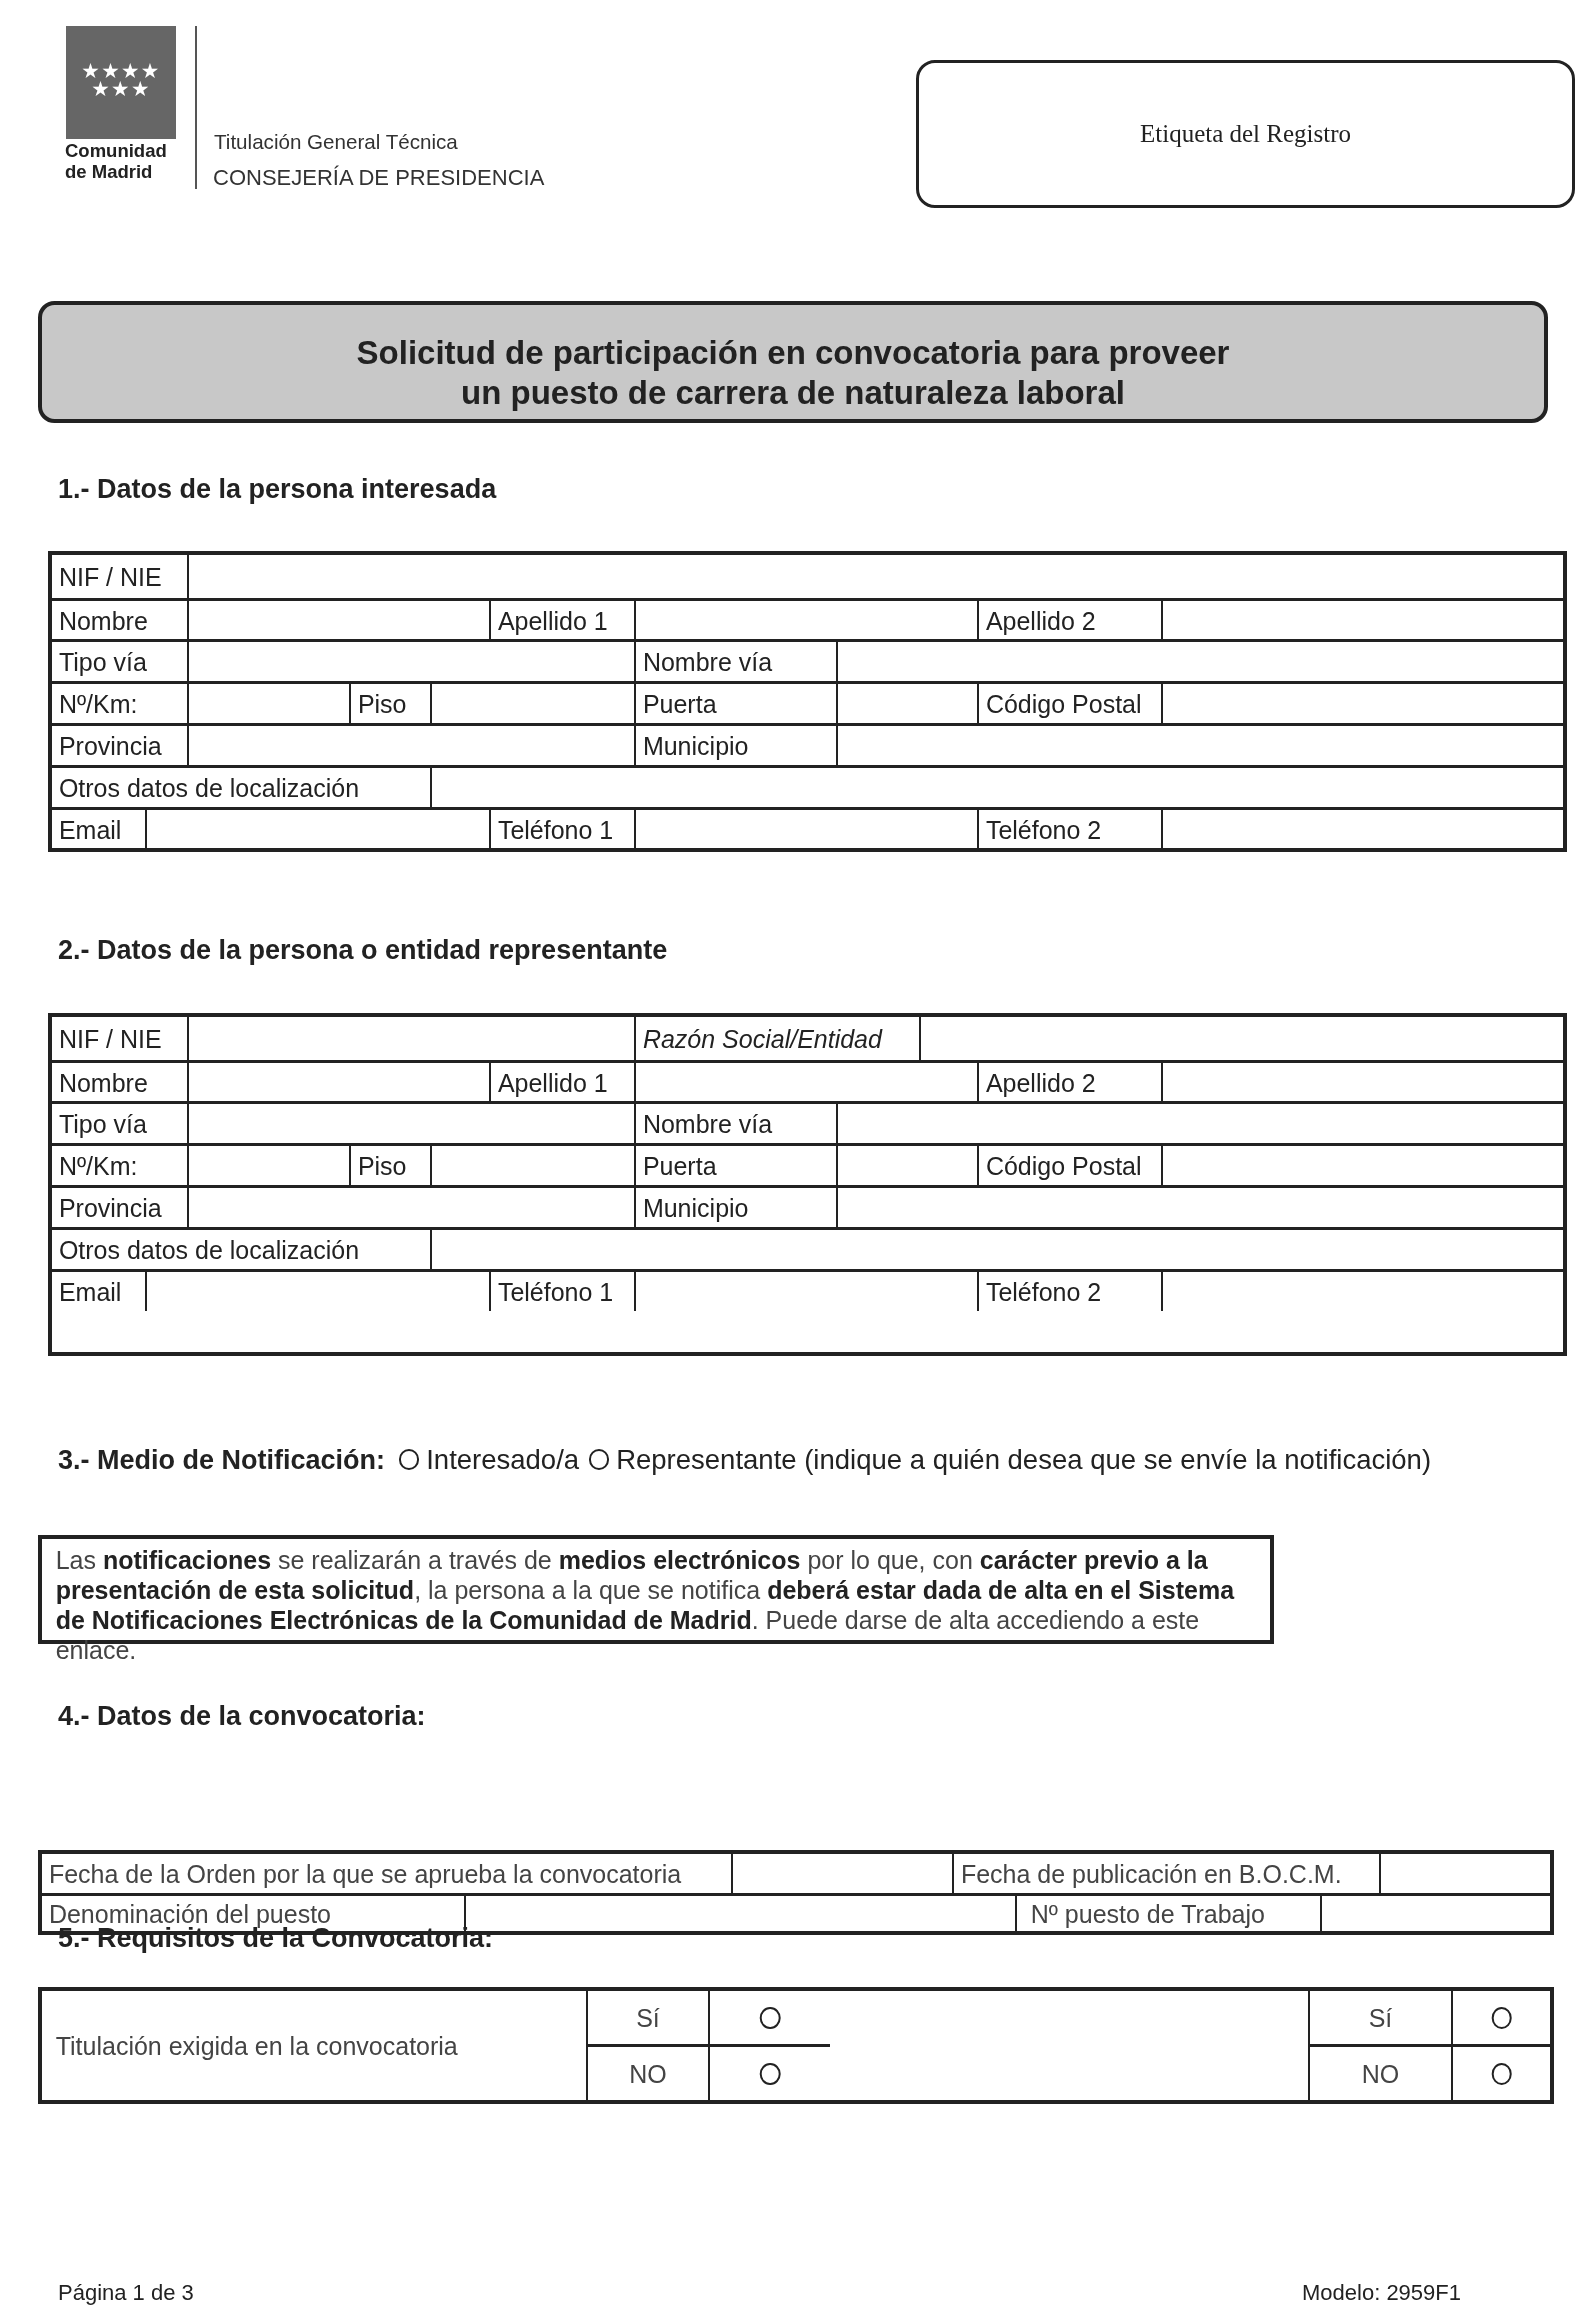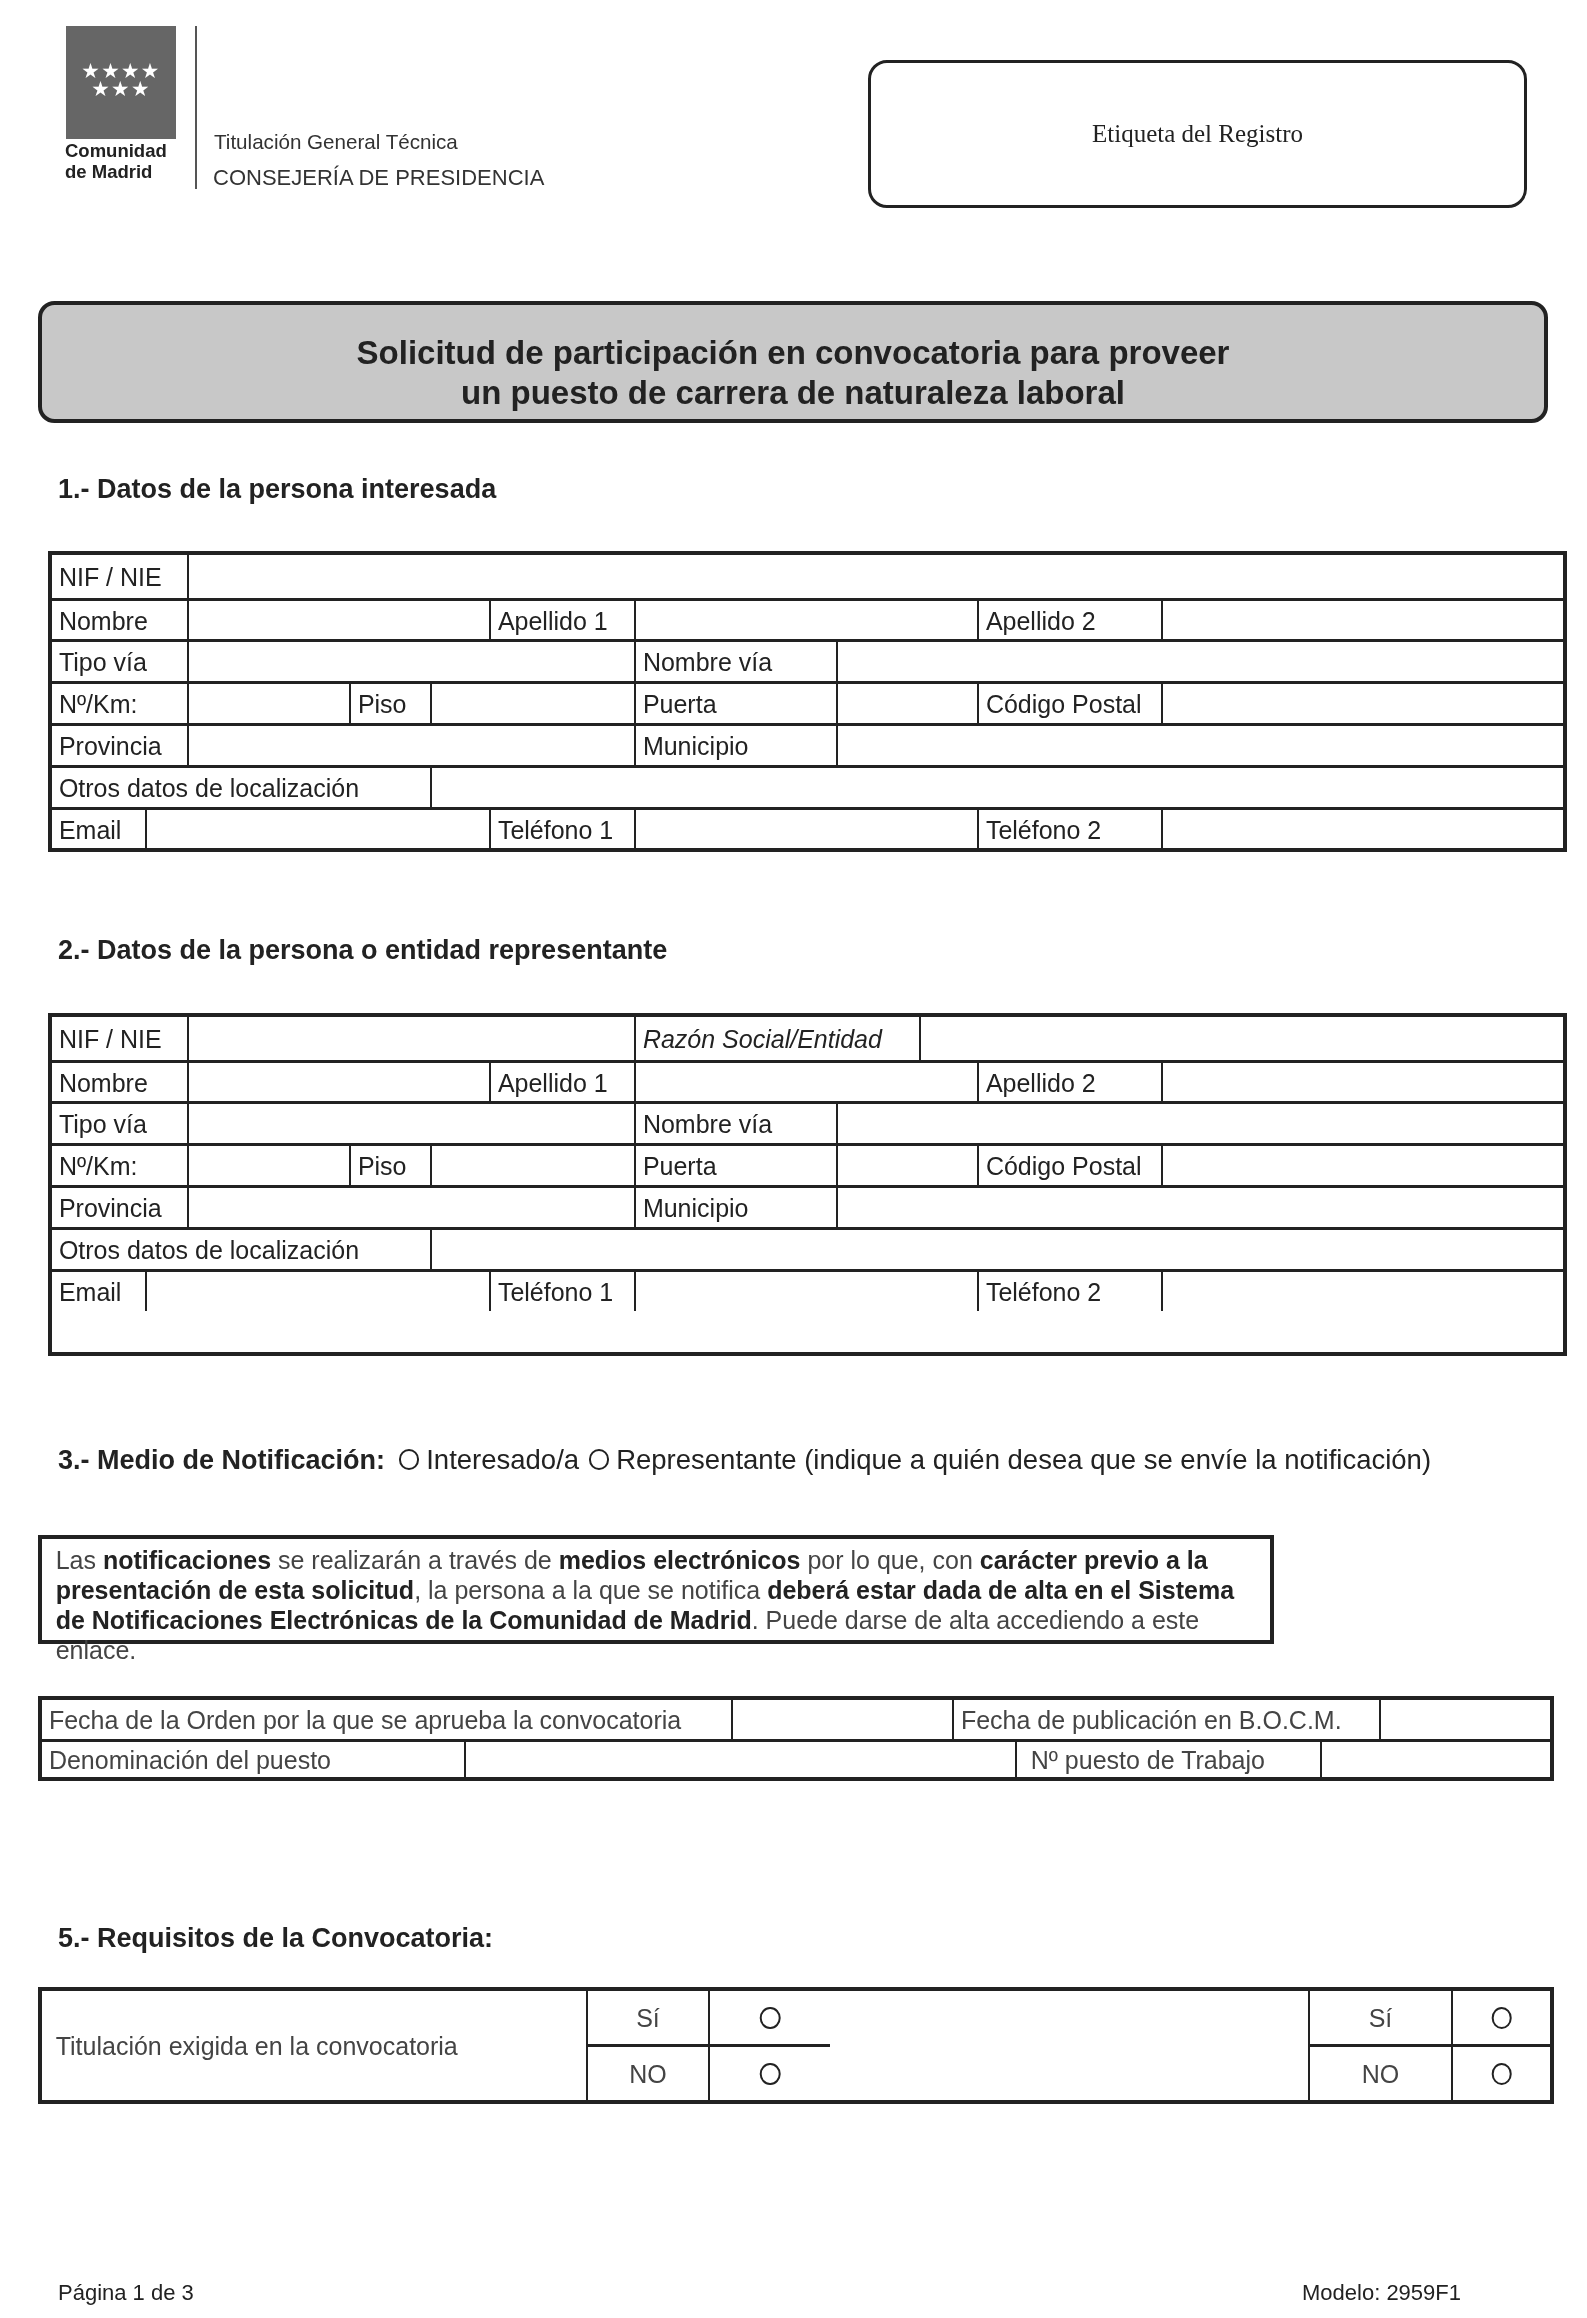--- a/index.html
+++ b/index.html
@@ -9,21 +9,21 @@
 
   
   .logo-square { left: 66px; top: 26px; width: 110px; height: 113px; background: #666666; }
   .stars { left: 66px; top: 62px; width: 110px; text-align: center; color: #fff;
            font-size: 20.6px; line-height: 18px; letter-spacing: 1.4px; }
   .logo-text { left: 65px; top: 141px; font-weight: bold; font-size: 18.5px; line-height: 20.6px; color: #222; }
   .logo-divider { left: 195px; top: 26px; width: 2.1px; height: 163px; background: #555; }
   .dept-1 { left: 214px; top: 130px; font-size: 20.6px; color: #333; }
   .dept-2 { left: 213px; top: 165px; font-size: 22px; color: #333; }
 
-  .registry-box { left: 868px; top: 60px; width: 659px; height: 148px; border: 3.4px solid #222;
+  .registry-box { left: 916px; top: 60px; width: 659px; height: 148px; border: 3.4px solid #222;
                   border-radius: 19px; box-sizing: border-box; display:flex; align-items:center; justify-content:center; }
   .registry-label { font-family: "Liberation Serif", serif; font-size: 25px; color: #222; }
 
   .title-box { left: 38px; top: 301px; width: 1510px; height: 122px; background: #c8c8c8;
                border: 4.1px solid #222; border-radius: 16.5px; box-sizing: border-box;
                text-align: center; padding-top: 27.5px; }
   .title-line { font-weight: bold; font-size: 33px; line-height: 40px; color: #222; }
 
   .section-title { left: 58px; font-weight: bold; font-size: 27px; color: #222; }
 
@@ -253,21 +253,21 @@
 <div class="abs section-title" style="top:1444px;">
   <span>3.- Medio de Notificación:</span><span class="notif-opt"><span class="radio-circle"></span><span>Interesado/a</span><span class="radio-circle" style="margin-left:9.6px;"></span><span>Representante (indique a quién desea que se envíe la notificación)</span></span>
 </div>
 
 <div class="abs notice-box">
   <span>Las </span><b>notificaciones</b><span> se realizarán a través de </span><b>medios electrónicos</b><span> por lo que, con </span><b>carácter previo a la presentación de esta solicitud</b><span>, la persona a la que se notifica </span><b>deberá estar</b><span> </span><b>dada de alta en el Sistema de Notificaciones Electrónicas de la Comunidad de Madrid</b><span>. Puede darse de alta accediendo a este enlace.</span>
 </div>
 
 <div class="abs section-title" style="top:1701px;">4.- Datos de la convocatoria:</div>
 
-<div class="ftable grey" style="left:38px; top:1696px; width:1516px; height:85px;">
+<div class="ftable grey" style="left:38px; top:1850px; width:1516px; height:85px;">
   <div class="frow first" style="top:0; height:39px;">
     <div class="fcell first" style="left:0; width:689px;">
         <span class="flabel">Fecha de la Orden por la que se aprueba la convocatoria</span>
       </div>
     <div class="fcell input" style="left:689px; width:221px;"></div>
     <div class="fcell" style="left:910px; width:427px;">
         <span class="flabel">Fecha de publicación en B.O.C.M.</span>
       </div>
     <div class="fcell input" style="left:1337px; right:0;"></div>
   </div>

